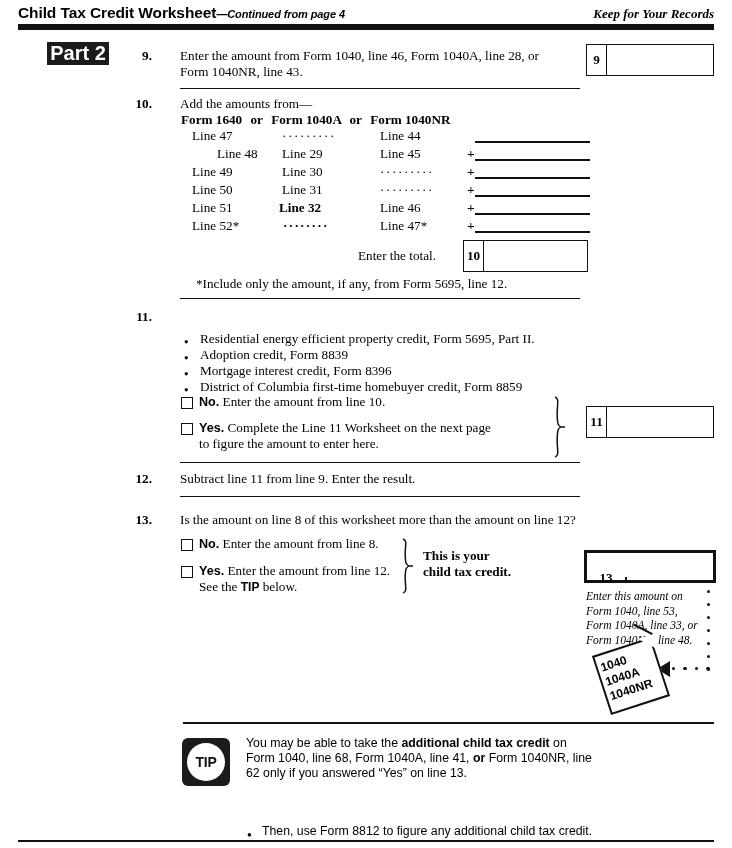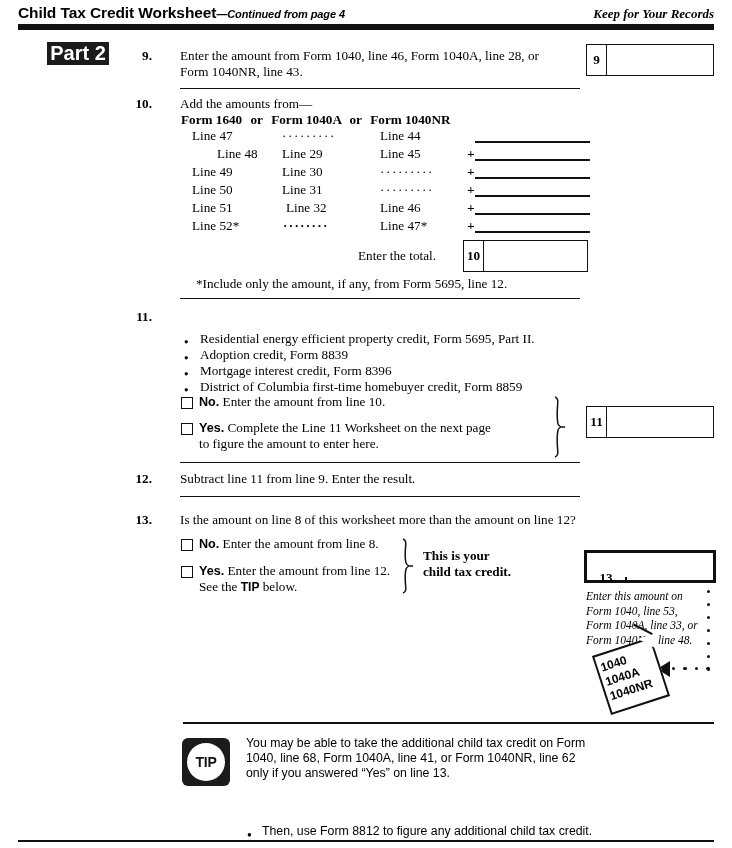--- a/index.html
+++ b/index.html
@@ -314,21 +314,21 @@
     font-weight: bold;
     color: #111111;
     letter-spacing: -0.2px;
   }
   .tip-text {
     position: absolute;
     font-family: "Liberation Sans", "DejaVu Sans", sans-serif;
     font-size: 12.3px;
     line-height: 15.2px;
   }
-  .tip-text .sb { font-weight: normal; }
+  .tip-text .sb { font-weight: bold; }
 </style>
 </head>
 <body>
 
 <div class="page">
 
   <div class="hdr-title">
     <span>Child Tax Credit Worksheet</span><span class="cont">—Continued from page 4</span>
   </div>
   <div class="hdr-keep">Keep for Your Records</div>
@@ -373,21 +373,21 @@
   <div class="plus" style="left:467px; top:164px;">+</div>
   <div class="amt-rule" style="left:475px; top:177px;"></div>
 
   <div class="txt" style="left:192px; top:182px;">Line 50</div>
   <div class="txt" style="left:282px; top:182px;">Line 31</div>
   <div class="txt dots" style="left:380px; top:182px;">·········</div>
   <div class="plus" style="left:467px; top:182px;">+</div>
   <div class="amt-rule" style="left:475px; top:195px;"></div>
 
   <div class="txt" style="left:192px; top:200px;">Line 51</div>
-  <div class="txt" style="left:286px; top:200px;">Line 32</div>
+  <div class="txt" style="left:279px; top:200px;font-weight:bold;">Line 32</div>
   <div class="txt" style="left:380px; top:200px;">Line 46</div>
   <div class="plus" style="left:467px; top:200px;">+</div>
   <div class="amt-rule" style="left:475px; top:213px;"></div>
 
   <div class="txt" style="left:192px; top:218px;">Line 52*</div>
   <div class="txt dots dots-b" style="left:283px; top:218px;">········</div>
   <div class="txt" style="left:380px; top:218px;">Line 47*</div>
   <div class="plus" style="left:467px; top:218px;">+</div>
   <div class="amt-rule" style="left:475px; top:231px;"></div>
 

